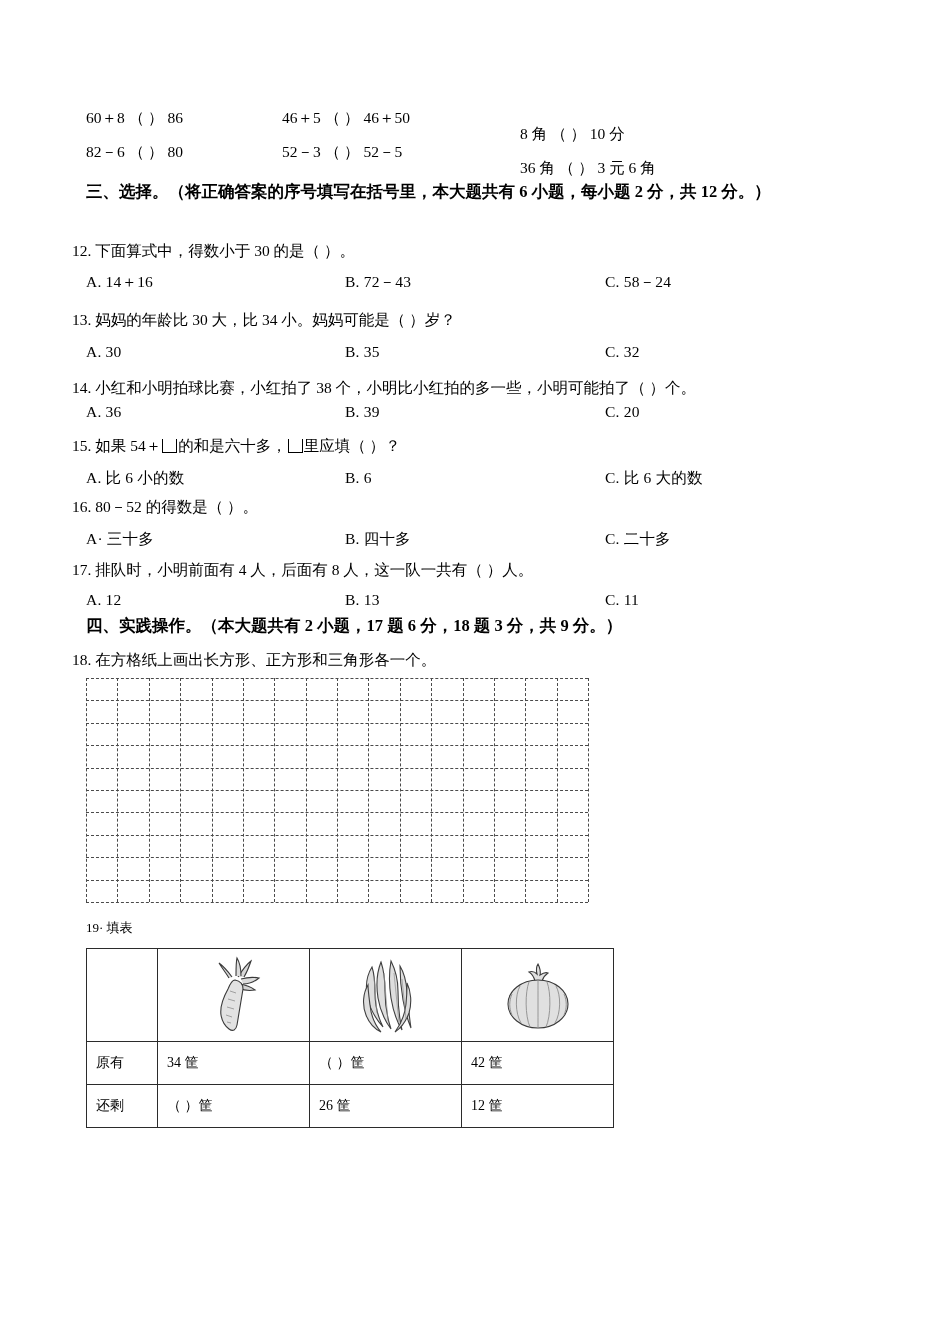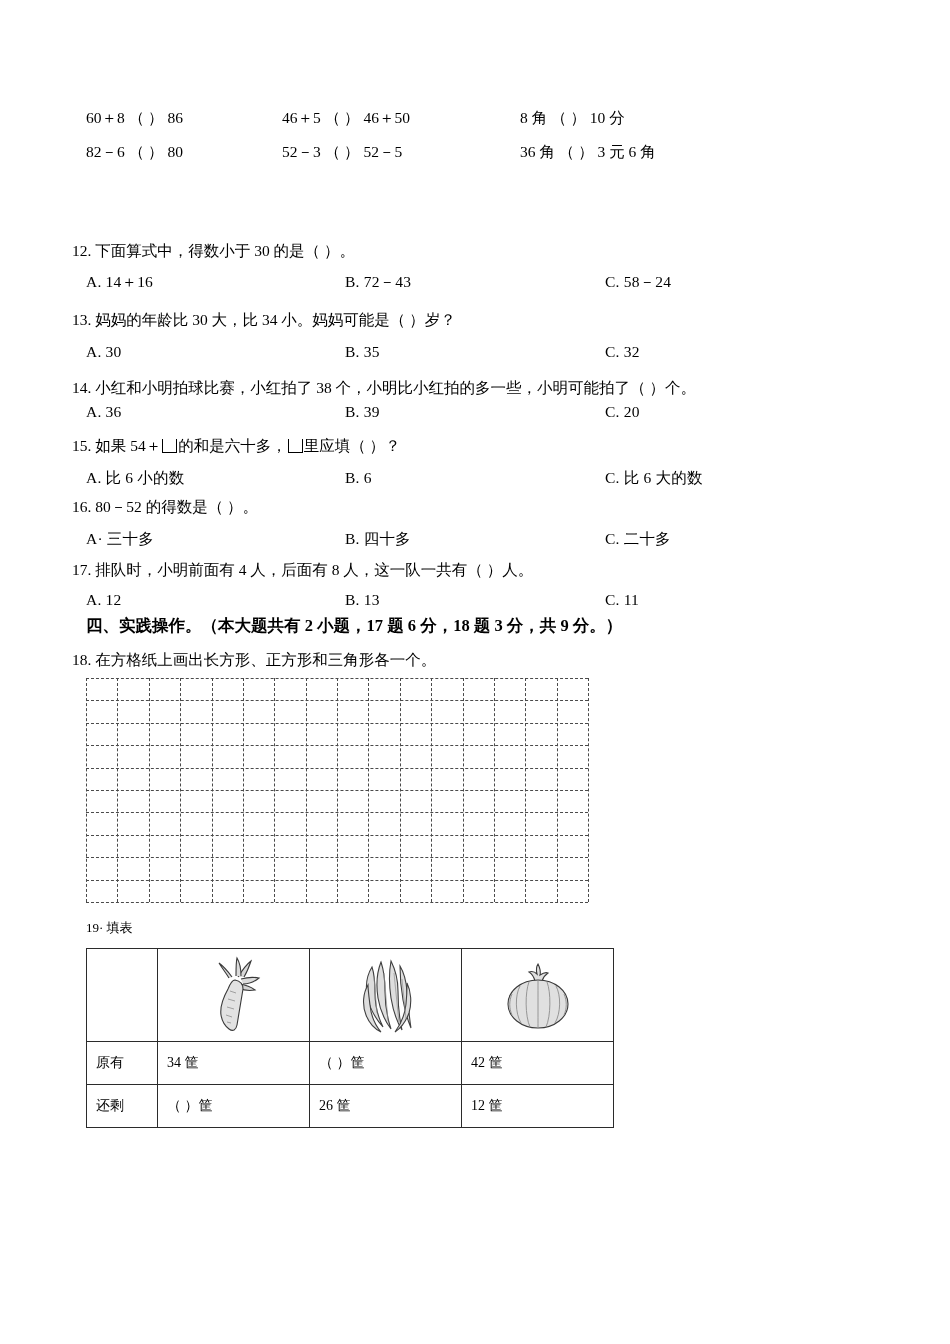--- a/index.html
+++ b/index.html
@@ -39,21 +39,21 @@
   
   .eqrow {
     position: absolute;
     left: 86px;
     font-size: 15.5px;
     line-height: 20px;
     white-space: nowrap;
   }
   .eq1 { position: absolute; left: 0px;   top: 0; }
   .eq2 { position: absolute; left: 196px; top: 0; }
-  .eq3 { position: absolute; left: 434px; top: 0; }
+  .eq3 { position: absolute; left: 434px; top: 16px; }
 
   
   .section-head {
     position: absolute;
     left: 86px;
     width: 800px;
     font-size: 16.5px;
     font-weight: bold;
     line-height: 31px;
     font-family: "Liberation Serif", "DejaVu Serif", serif;
@@ -170,20 +170,21 @@
       <span>（      ）</span>
       <span>52－5</span>
     </span>
     <span class="eq3">
       <span>36 角</span>
       <span>（      ）</span>
       <span>3 元 6 角</span>
     </span>
   </div>
 
+  <div class="section-head" style="top:176px;">三、选择。（将正确答案的序号填写在括号里，本大题共有 6 小题，每小题 2 分，共 12 分。）</div>
 
   <div class="qline" style="top:241px;">
     <span>12.</span>
     <span>下面算式中，得数小于 30 的是（      ）。</span>
   </div>
   <div class="row" style="top:272px;">
     <span class="col-a">A. 14＋16</span>
     <span class="col-b">B. 72－43</span>
     <span class="col-c">C. 58－24</span>
   </div>

